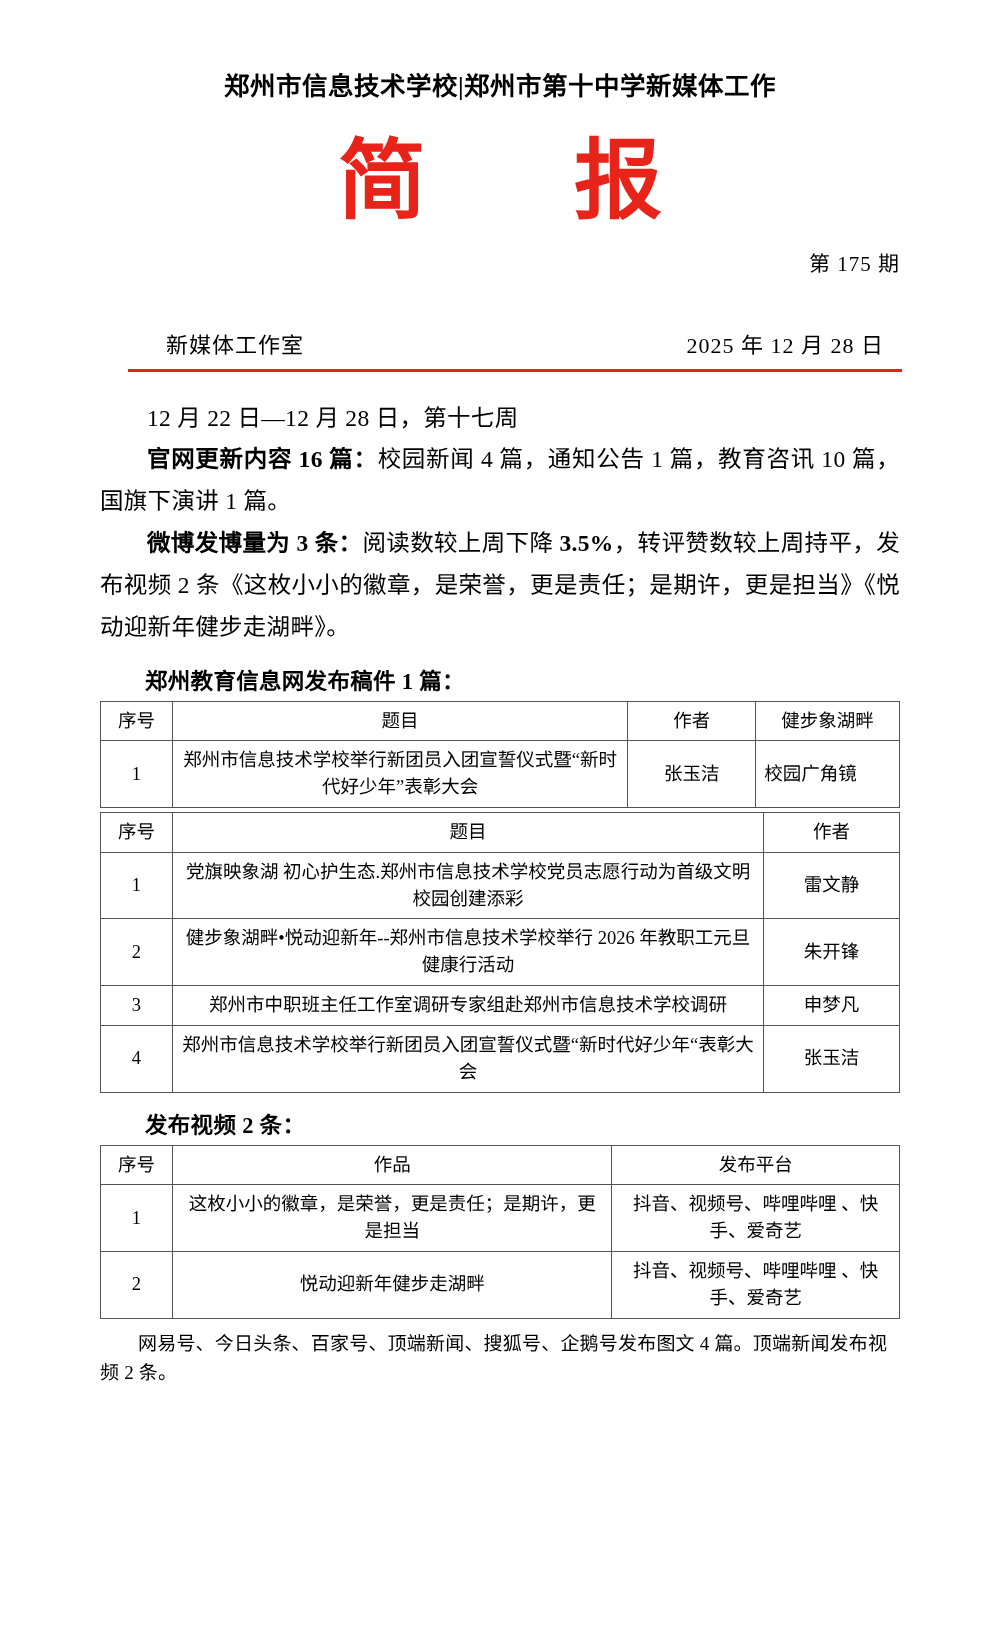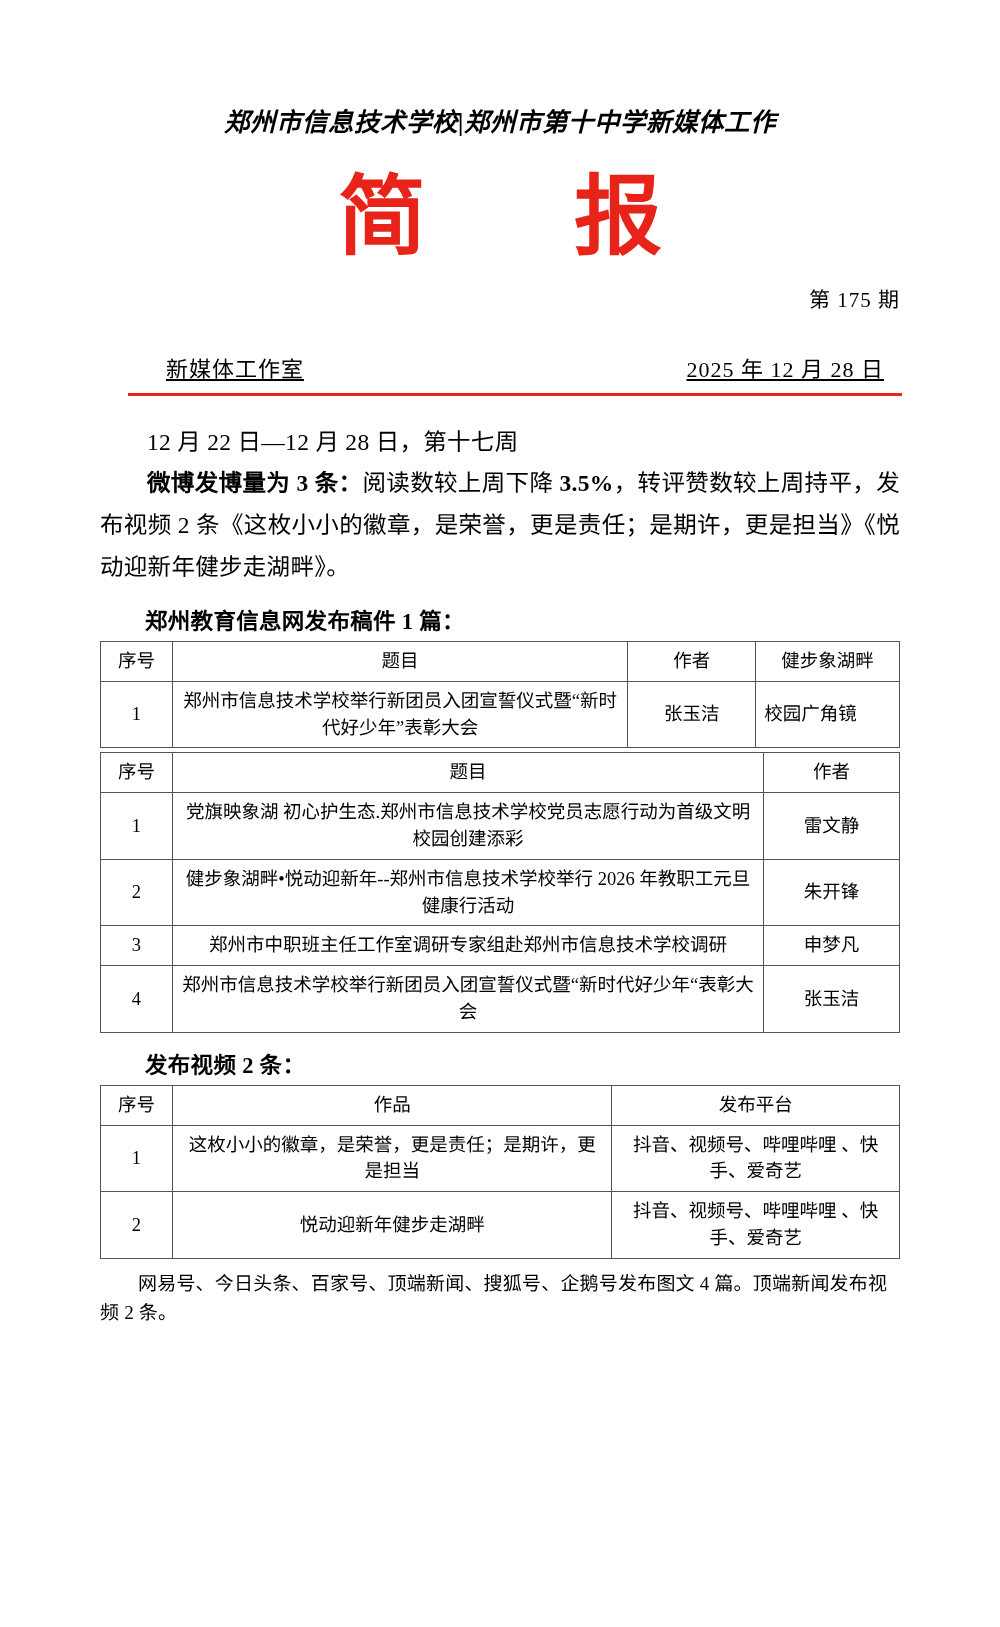--- a/index.html
+++ b/index.html
@@ -24,24 +24,23 @@
     position: relative;
   }
 
   
   .masthead-title {
     text-align: center;
     font-family: "Liberation Serif", "DejaVu Serif", serif;
     font-weight: bold;
     font-size: 25.5px;
     letter-spacing: 0.5px;
-    padding-top: 108px;
+    padding-top: 72px;
     line-height: 1.2;
     white-space: nowrap;
-    font-style: italic;
   }
   .masthead-big {
     text-align: center;
     color: #e8231a;
     font-family: "Liberation Serif", "DejaVu Serif", serif;
     font-weight: bold;
     font-size: 88px;
     line-height: 1.25;
     margin-top: 24px;
     letter-spacing: 30px;
@@ -53,24 +52,23 @@
     margin-top: 10px;
     letter-spacing: 1px;
   }
 
   
   .byline {
     display: flex;
     justify-content: space-between;
     align-items: flex-start;
     font-size: 22px;
-    margin-top: 38px;
+    margin-top: 50px;
     padding: 0 10px 0 66px;
     letter-spacing: 1px;
-    text-decoration: underline;
   }
   .byline .right { padding-right: 6px; }
   .red-rule {
     height: 3px;
     background: #e8231a;
     margin-top: 10px;
     margin-left: 28px;
     margin-right: -2px;
   }
 
@@ -162,20 +160,23 @@
   <div class="byline">
     <span class="left">新媒体工作室</span>
     <span class="right">2025 年 12 月 28 日</span>
   </div>
   <div class="red-rule" style="background: rgb(232, 35, 26);"></div>
 
   <div class="body-block">
 
     <p class="para bold-all">12 月 22 日—12 月 28 日，第十七周</p>
 
+    <p class="para">
+      <span class="lead">官网更新内容 16 篇：</span><span>校园新闻 4 篇，通知公告 1 篇，教育咨讯 10 篇，国旗下演讲 1 篇。</span>
+    </p>
 
     <p class="para">
       <span class="lead">微博发博量为 3 条：</span><span>阅读数较上周下降 </span><span class="hl">3.5%</span><span>，转评赞数较上周持平，发布视频 2 条《这枚小小的徽章，是荣誉，更是责任；是期许，更是担当》《悦动迎新年健步走湖畔》。</span>
     </p>
 
   </div>
 
   <div class="section-heading">郑州教育信息网发布稿件 1 篇：</div>
   <table class="doc-table t1">
     <colgroup>

